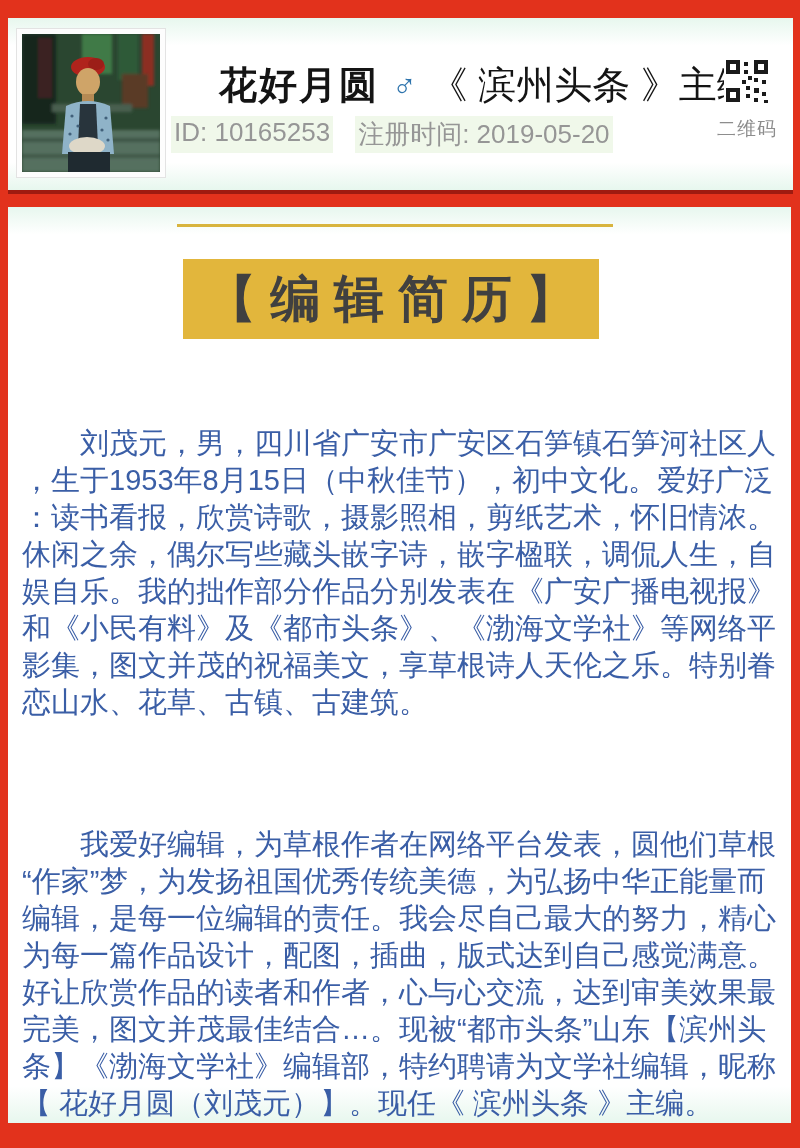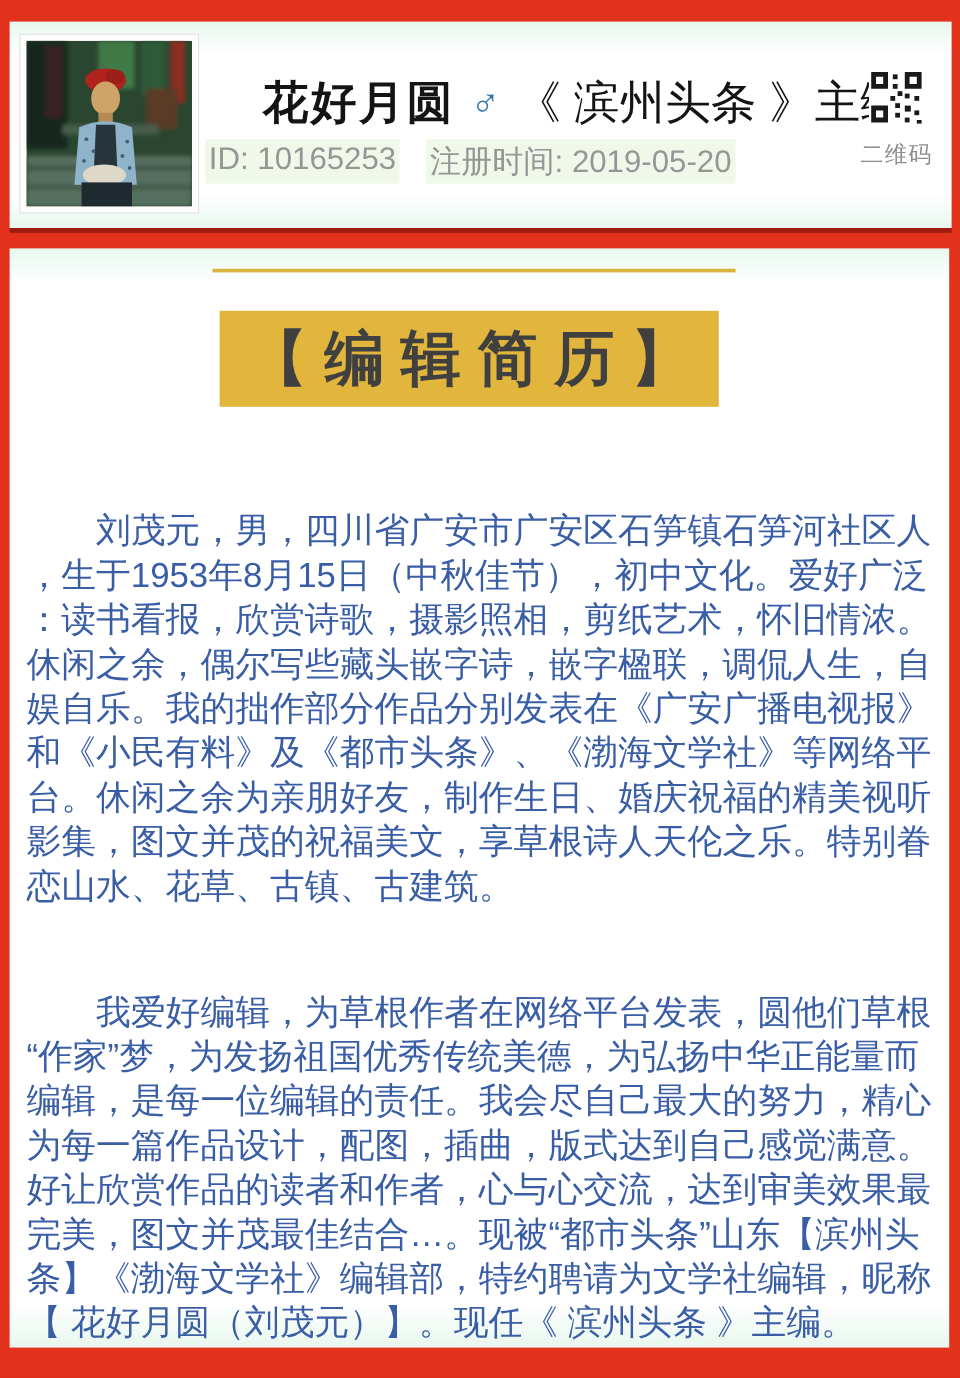--- a/index.html
+++ b/index.html
@@ -140,21 +140,20 @@
 
   <div class="banner">【 编 辑 简 历 】</div>
 
   <div class="para para1">
     <div class="line">　　刘茂元，男，四川省广安市广安区石笋镇石笋河社区人</div>
     <div class="line">，生于1953年8月15日（中秋佳节），初中文化。爱好广泛</div>
     <div class="line">：读书看报，欣赏诗歌，摄影照相，剪纸艺术，怀旧情浓。</div>
     <div class="line">休闲之余，偶尔写些藏头嵌字诗，嵌字楹联，调侃人生，自</div>
     <div class="line">娱自乐。我的拙作部分作品分别发表在《广安广播电视报》</div>
     <div class="line">和《小民有料》及《都市头条》、《渤海文学社》等网络平</div>
-    <div class="line">台。休闲之余为亲朋好友，制作生日、婚庆祝福的精美视听</div>
     <div class="line">影集，图文并茂的祝福美文，享草根诗人天伦之乐。特别眷</div>
     <div class="line">恋山水、花草、古镇、古建筑。</div>
   </div>
 
   <div class="para para2">
     <div class="line">　　我爱好编辑，为草根作者在网络平台发表，圆他们草根</div>
     <div class="line">“作家”梦，为发扬祖国优秀传统美德，为弘扬中华正能量而</div>
     <div class="line">编辑，是每一位编辑的责任。我会尽自己最大的努力，精心</div>
     <div class="line">为每一篇作品设计，配图，插曲，版式达到自己感觉满意。</div>
     <div class="line">好让欣赏作品的读者和作者，心与心交流，达到审美效果最</div>

